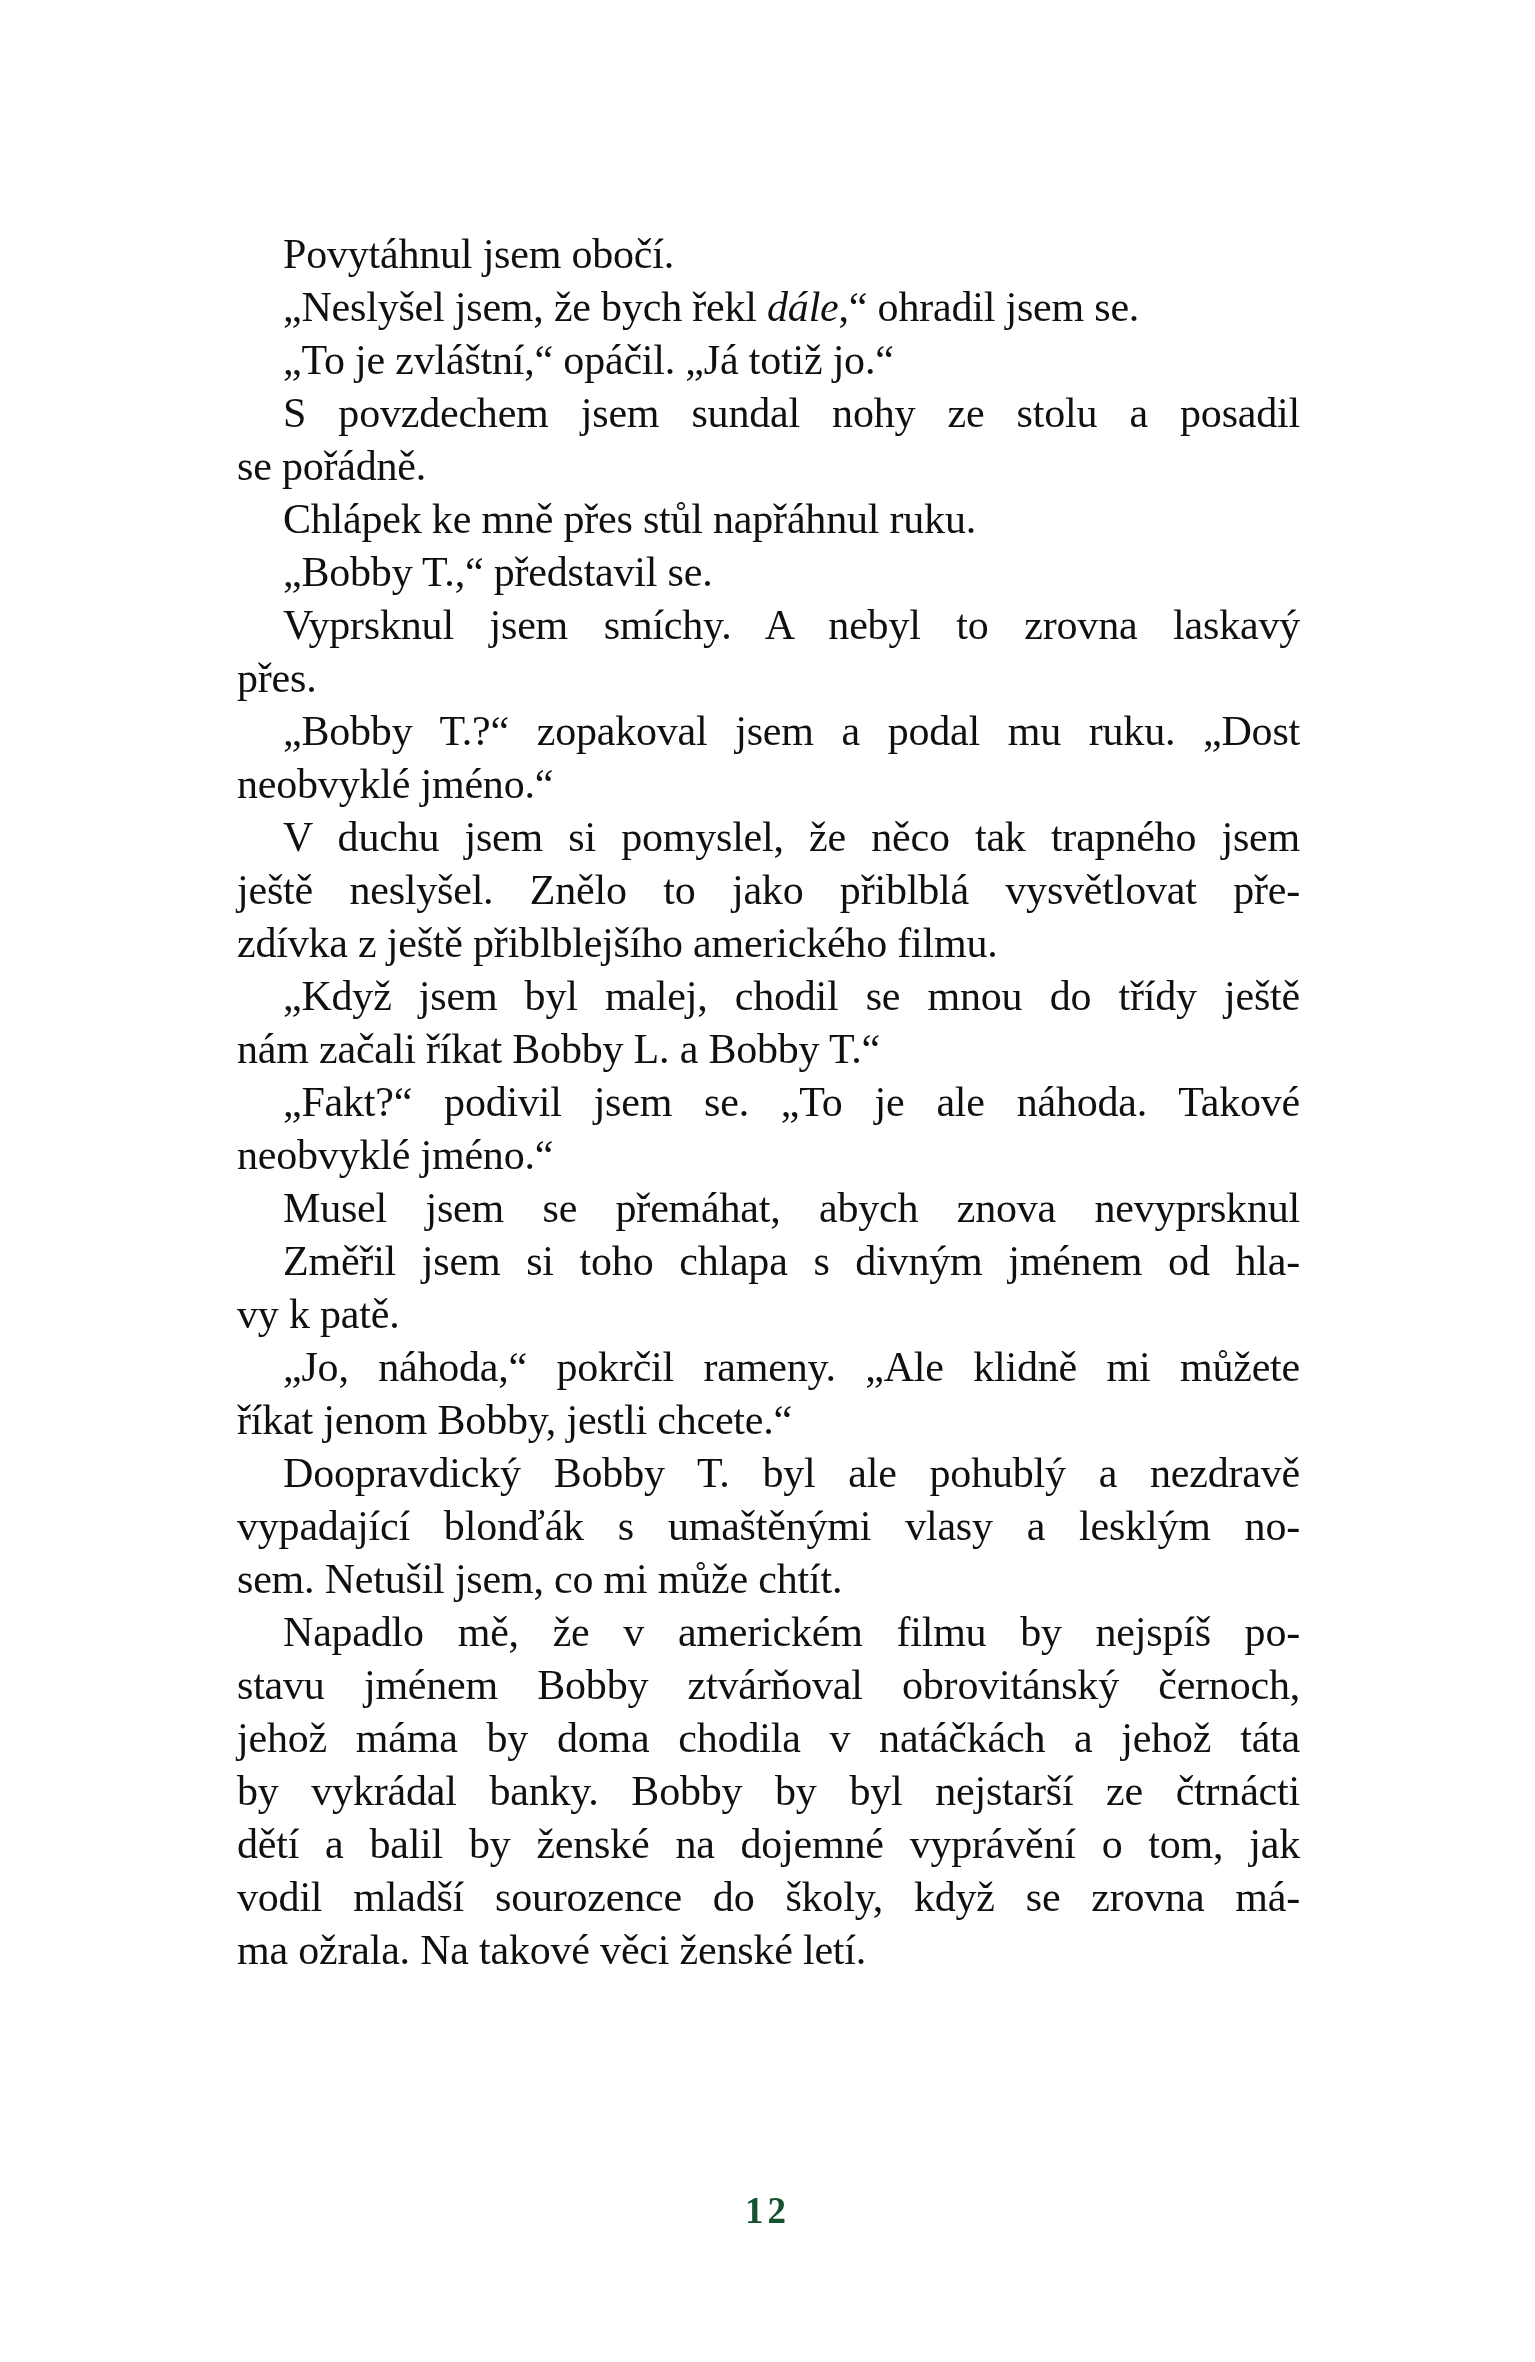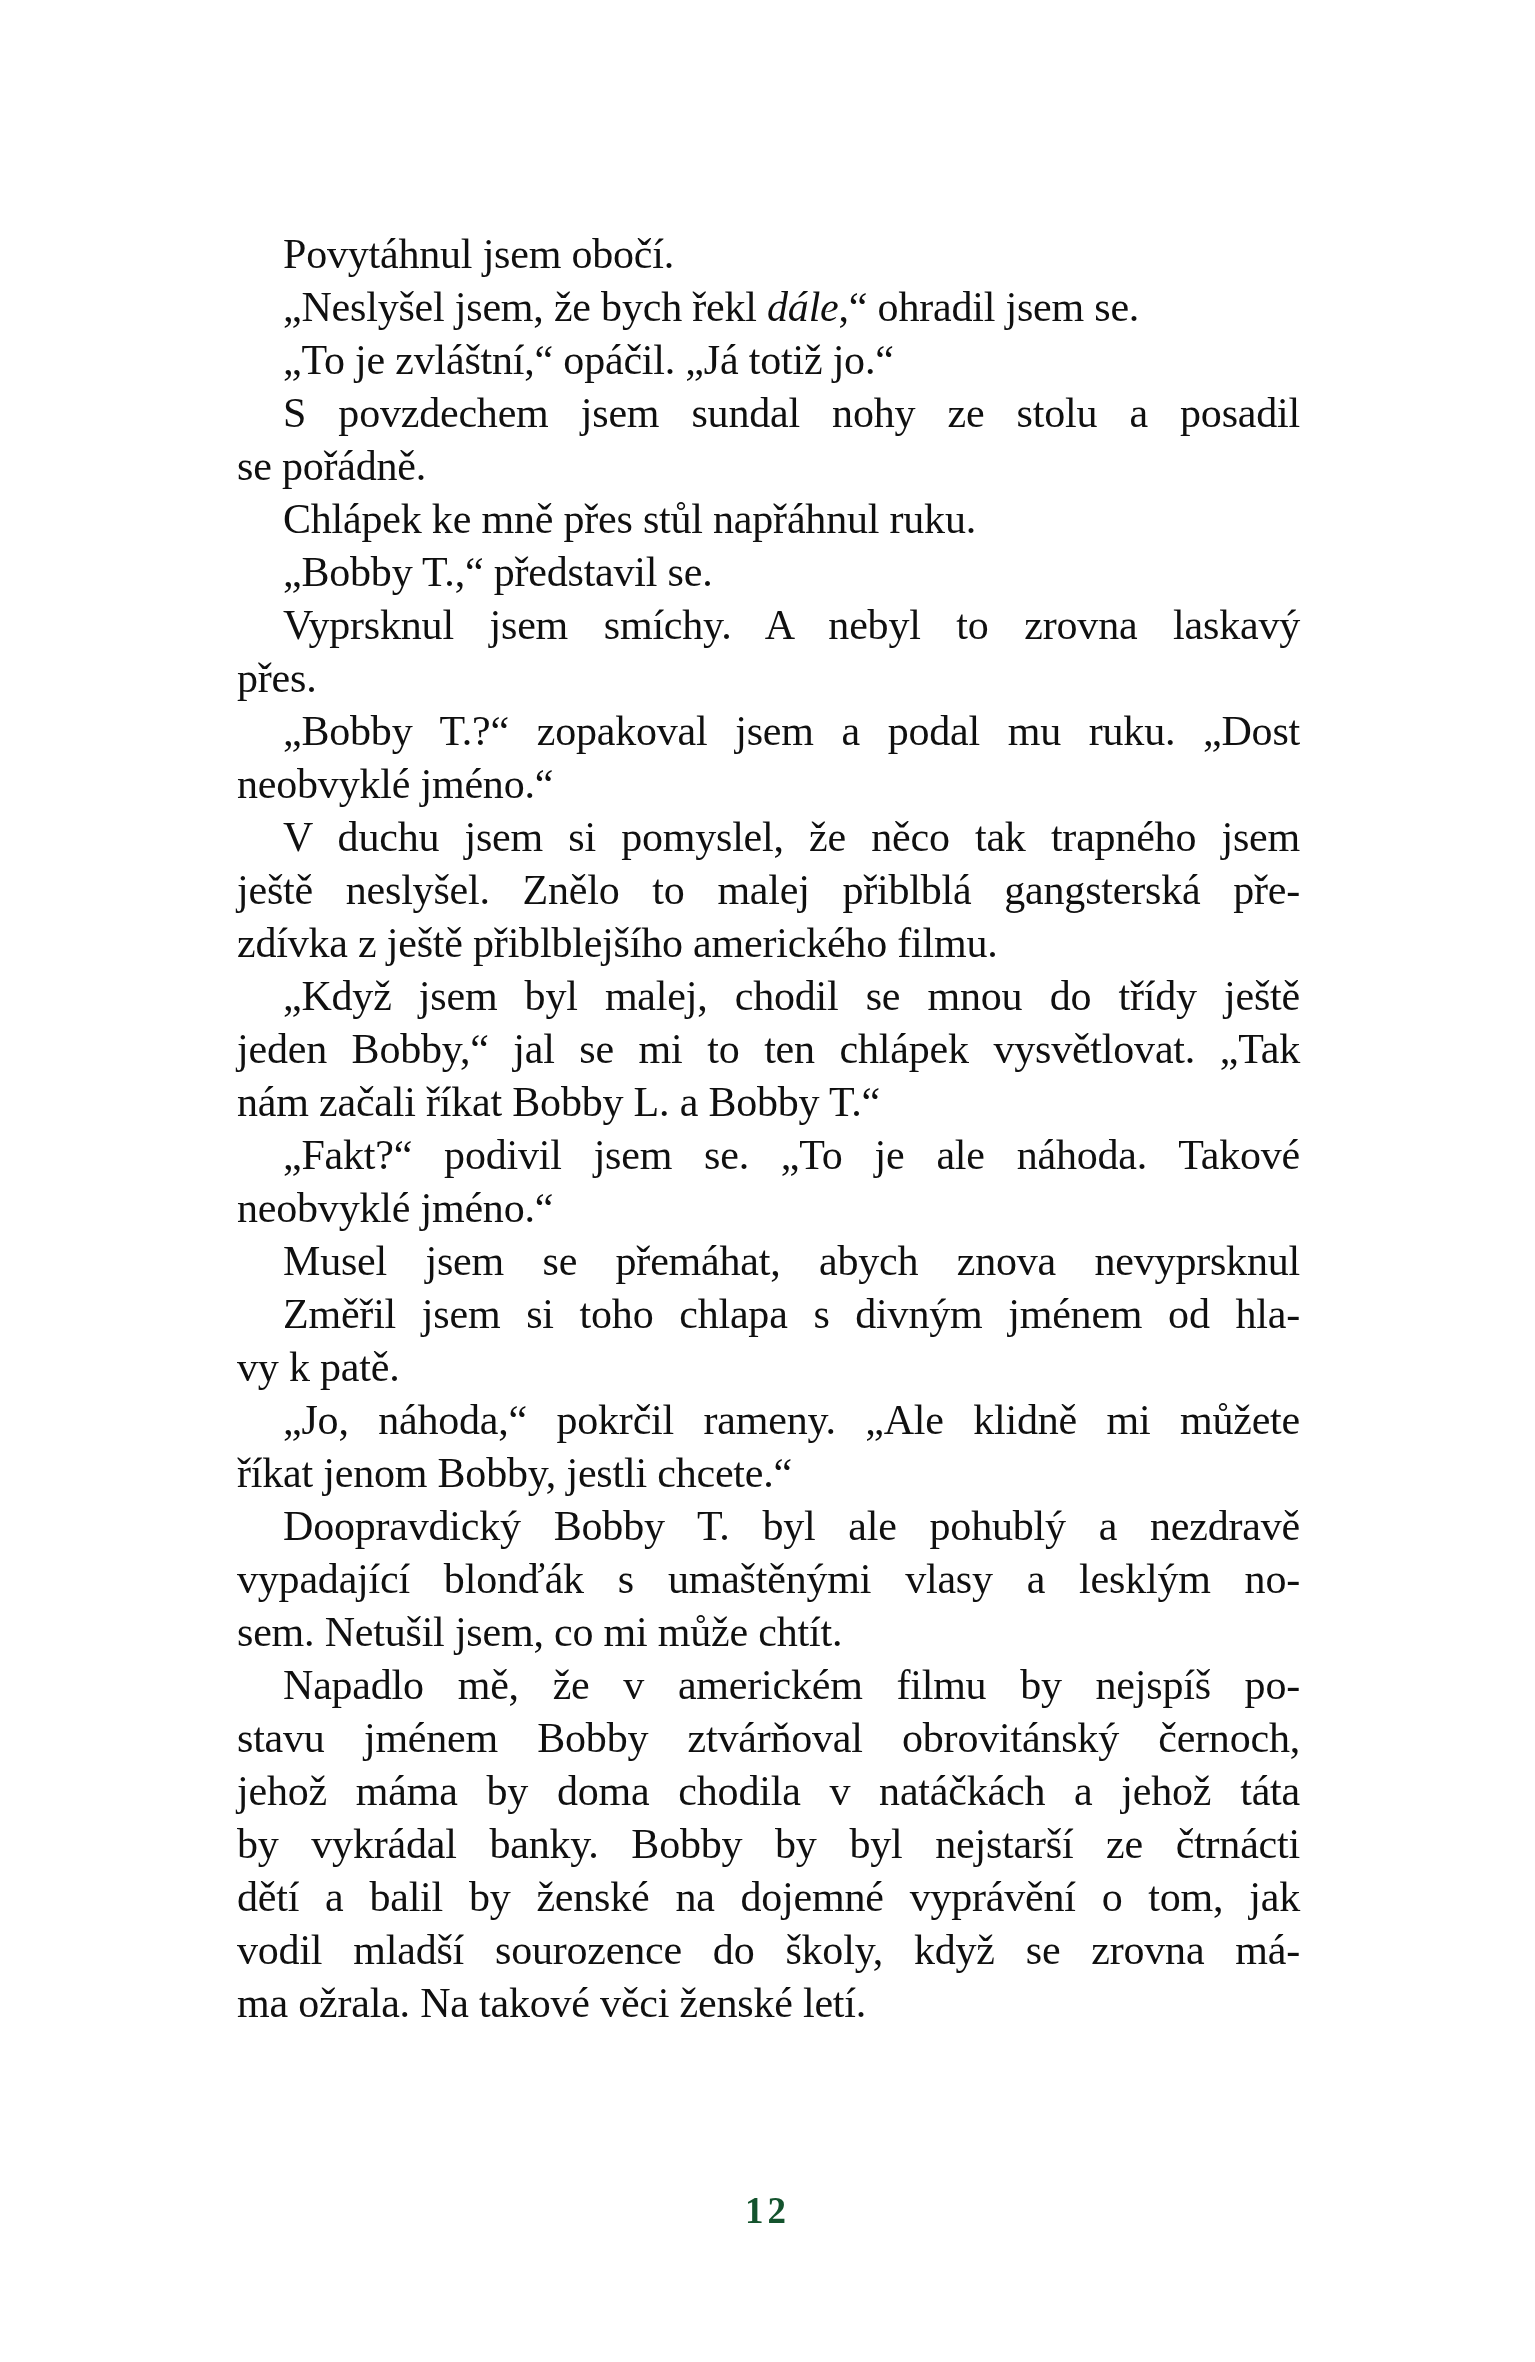--- a/index.html
+++ b/index.html
@@ -78,26 +78,25 @@
       <div class="para">
         <div class="line indent just"><span>Vyprsknul jsem smíchy. A nebyl to zrovna laskavý</span></div>
         <div class="line"><span>přes.</span></div>
       </div>
       <div class="para">
         <div class="line indent just"><span>„Bobby T.?“ zopakoval jsem a podal mu ruku. „Dost</span></div>
         <div class="line"><span>neobvyklé jméno.“</span></div>
       </div>
       <div class="para">
         <div class="line indent just"><span>V duchu jsem si pomyslel, že něco tak trapného jsem</span></div>
-        <div class="line just"><span>ještě neslyšel. Znělo to malej přiblblá gangsterská pře-</span></div>
+        <div class="line just"><span>ještě neslyšel. Znělo to jako přiblblá vysvětlovat pře-</span></div>
         <div class="line"><span>zdívka z ještě přiblblejšího amerického filmu.</span></div>
       </div>
       <div class="para">
         <div class="line indent just"><span>„Když jsem byl malej, chodil se mnou do třídy ještě</span></div>
-        <div class="line just"><span>jeden Bobby,“ jal se mi to ten chlápek vysvětlovat. „Tak</span></div>
         <div class="line"><span>nám začali říkat Bobby L. a Bobby T.“</span></div>
       </div>
       <div class="para">
         <div class="line indent just"><span>„Fakt?“ podivil jsem se. „To je ale náhoda. Takové</span></div>
         <div class="line"><span>neobvyklé jméno.“</span></div>
       </div>
       <div class="para">
         <div class="line indent just"><span>Musel jsem se přemáhat, abych znova nevyprsknul</span></div>
       </div>
       <div class="para">

